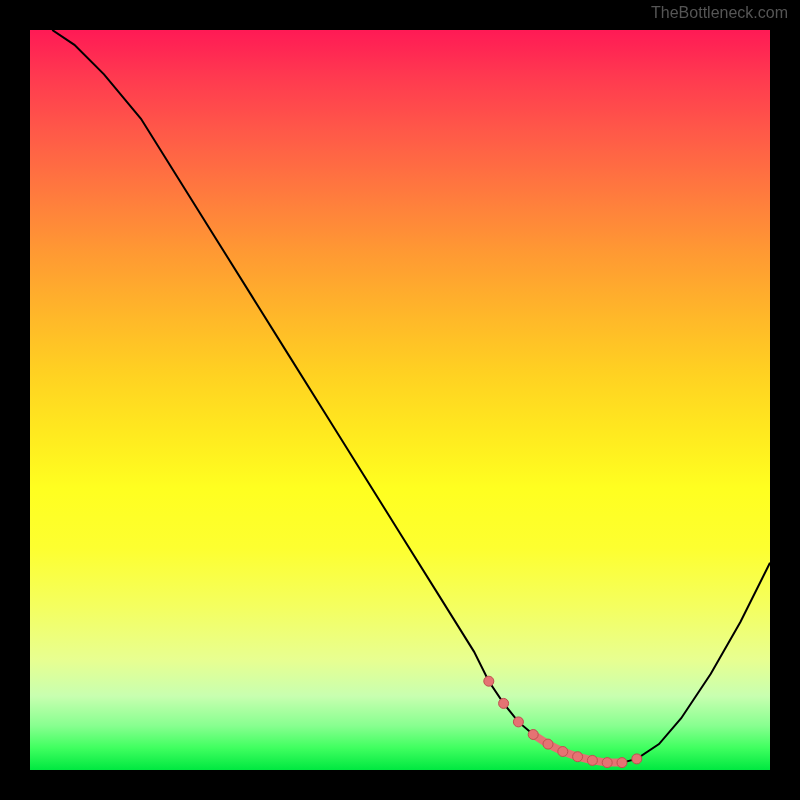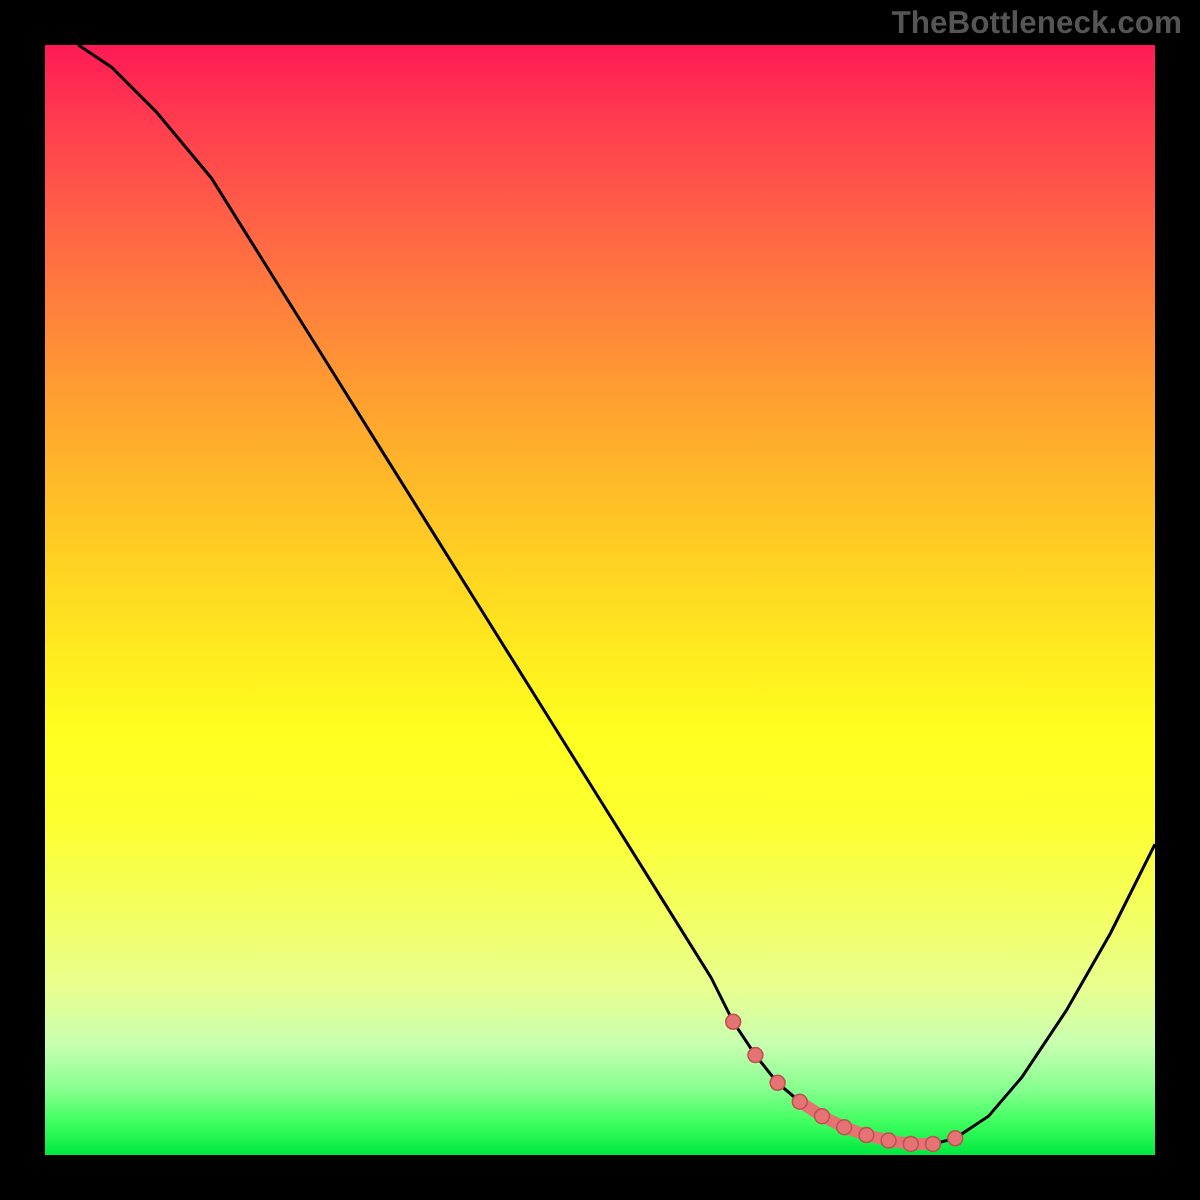--- a/index.html
+++ b/index.html
@@ -8,22 +8,22 @@
     height: 800px;
     background: #000;
     position: relative;
     font-family: Arial, sans-serif;
   }
   .watermark {
     position: absolute;
     top: 4px;
     right: 12px;
     color: #555;
-    font-size: 21px;
-    font-weight: bold;
+    font-size: 16px;
+    font-weight: normal;
     z-index: 10;
   }
   .plot-area {
     position: absolute;
     left: 30px;
     top: 30px;
     width: 740px;
     height: 740px;
     overflow: hidden;
   }

